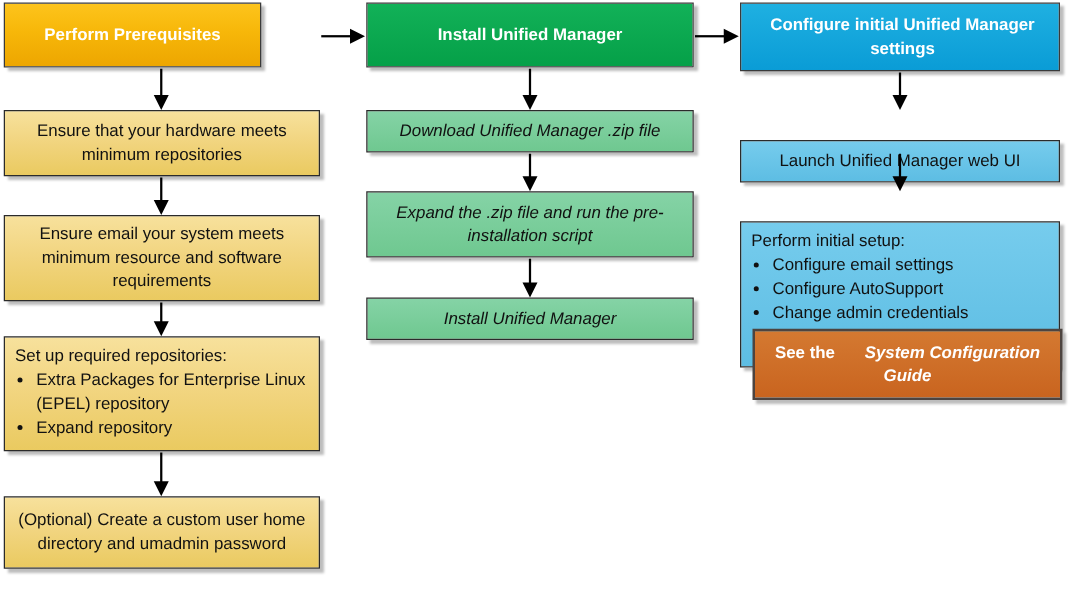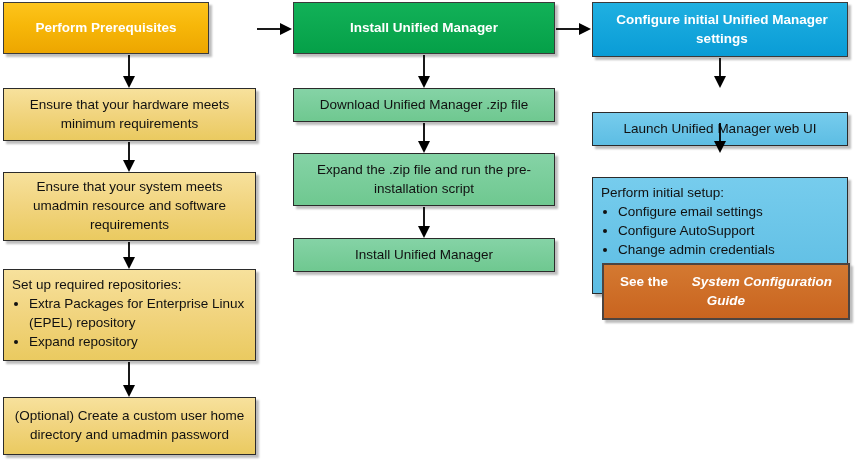--- a/index.html
+++ b/index.html
@@ -27,21 +27,21 @@
   }
   .header {
     font-weight: bold;
     color: #ffffff;
     font-size: 13.5px;
     border-color: #3a3a3a;
   }
   .gold-h  { background: linear-gradient(180deg, #fdc41c 0%, #f7b709 45%, #eda600 100%); }
   .gold    { background: linear-gradient(180deg, #f7e19c 0%, #f1d47e 50%, #eaca60 100%); }
   .green-h { background: linear-gradient(180deg, #12b158 0%, #05a048 100%); }
-  .green   { background: linear-gradient(180deg, #85d3a6 0%, #6fc890 100%); }
+  .green   { background: linear-gradient(180deg, #85d3a6 0%, #6fc890 100%); font-style: italic; }
   .blue-h  { background: linear-gradient(180deg, #1fb0e1 0%, #0a9cd6 100%); padding-left: 12px; }
   .blue    { background: linear-gradient(180deg, #76cced 0%, #5dbde3 100%); margin-top: 24px; }
   .orange  {
     background: linear-gradient(180deg, #d47931 0%, #c9641f 100%);
     border: 2px solid #4d4440;
     color: #ffffff;
     font-weight: bold;
   }
   .list-box {
     align-items: flex-start;
@@ -65,23 +65,23 @@
   #arrows line { stroke: #000000; stroke-width: 1.8; }
   #arrows polygon { fill: #000000; }
 </style>
 </head>
 <body>
 
 <div id="canvas">
 
   <div class="box header gold-h" style="left:3px; top:2px; width:206px; height:52px;">Perform Prerequisites</div>
 
-  <div class="box gold" style="left:3px; top:88px; width:253px; height:53px;">Ensure that your hardware meets minimum requirements</div>
+  <div class="box gold" style="left:3px; top:88px; width:253px; height:53px;">Ensure that your hardware meets minimum repositories</div>
 
-  <div class="box gold" style="left:3px; top:172px; width:253px; height:69px;">Ensure that your system meets umadmin resource and software requirements</div>
+  <div class="box gold" style="left:3px; top:172px; width:253px; height:69px;">Ensure email your system meets minimum resource and software requirements</div>
 
   <div class="box gold list-box" style="left:3px; top:269px; width:253px; height:92px;">
     <span class="title">Set up required repositories:</span>
     <ul>
       <li>Extra Packages for Enterprise Linux (EPEL) repository</li>
       <li>Expand repository</li>
     </ul>
   </div>
 
   <div class="box gold" style="left:3px; top:397px; width:253px; height:58px;">(Optional) Create a custom user home directory and umadmin password</div>

